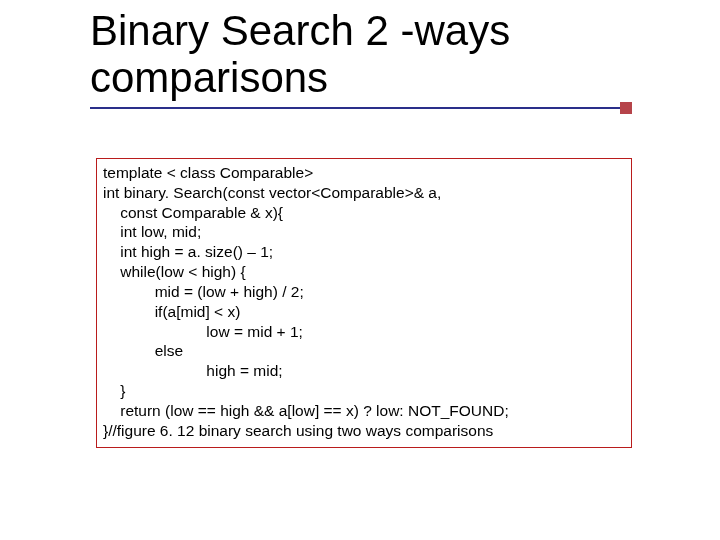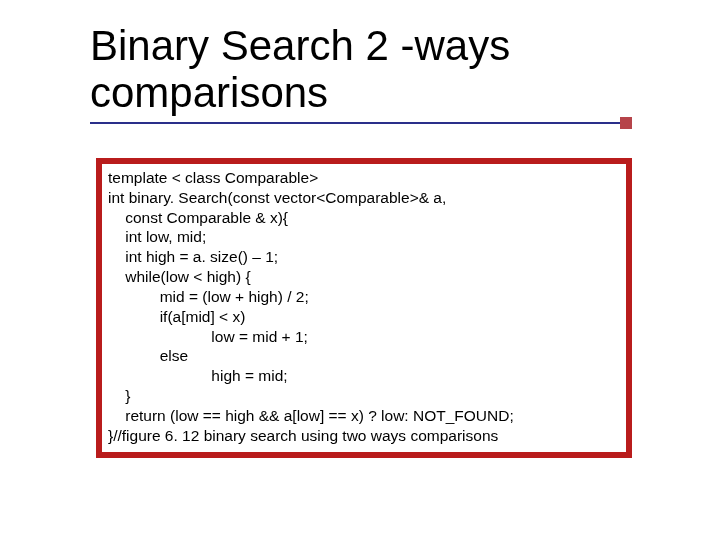--- a/index.html
+++ b/index.html
@@ -13,21 +13,21 @@
   }
   .slide {
     position: relative;
     width: 720px;
     height: 540px;
     box-sizing: border-box;
   }
   .title-block {
     position: absolute;
     left: 90px;
-    top: 22px;
+    top: 7px;
     width: 560px;
   }
   .title {
     font-size: 42px;
     line-height: 1.12;
     font-weight: 400;
     color: #000;
     font-family: "Tahoma", "Verdana", sans-serif;
   }
   .underline {
@@ -43,21 +43,21 @@
     top: -7px;
     width: 12px;
     height: 12px;
     background: #b6444a;
   }
   .codebox {
     position: absolute;
     left: 96px;
     top: 158px;
     width: 536px;
-    border: 6px solid #b91c1c;
+    border: 1px solid #b91c1c;
     padding: 4px 6px 6px 6px;
     box-sizing: border-box;
     font-family: "Tahoma", "Verdana", sans-serif;
     font-size: 15.5px;
     line-height: 1.28;
     color: #000;
     white-space: pre;
   }
 </style>
 </head>

